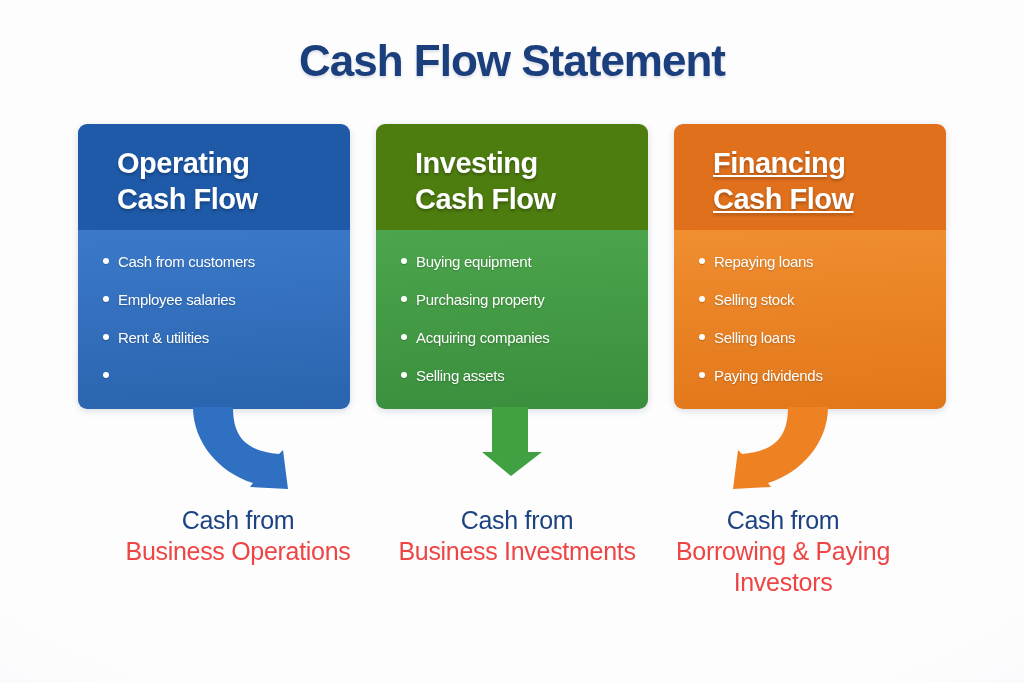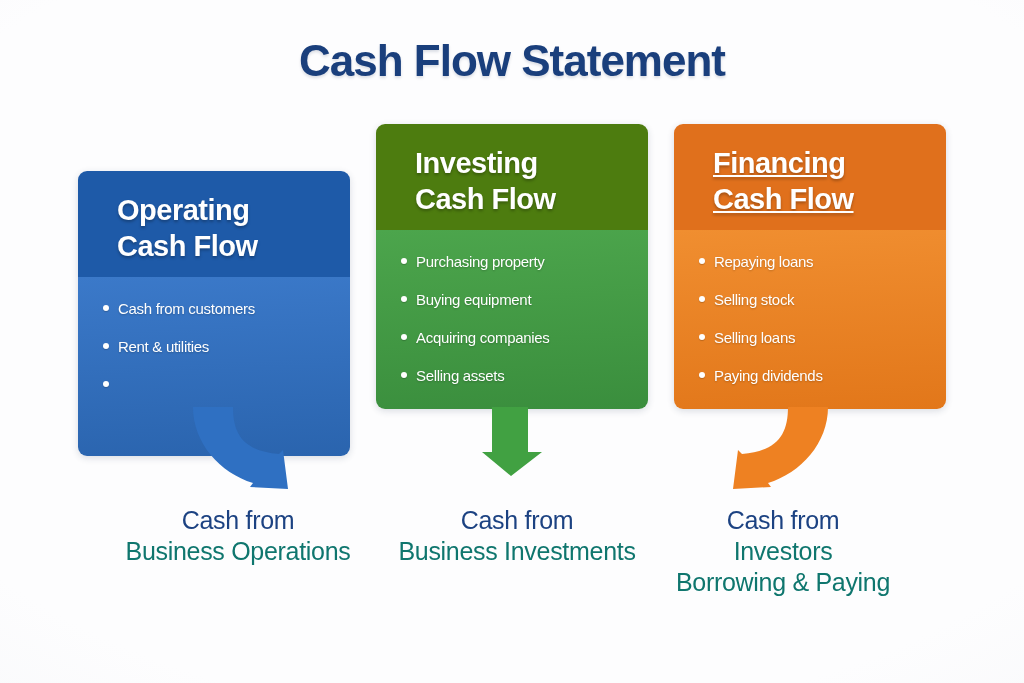--- a/index.html
+++ b/index.html
@@ -20,21 +20,21 @@
     text-shadow:0 2px 3px rgba(20,40,80,0.15);
   }
 
   
   .card {
     position:absolute; top:124px; width:272px; height:285px;
     border-radius:9px; overflow:hidden;
     box-shadow:0 2px 7px rgba(30,50,80,0.16);
     color:#fff;
   }
-  .pos-0 { left:78px;margin-top:47px; }
+  .pos-0 { left:78px; }
   .pos-1 { left:376px; }
   .pos-2 { left:674px; }
 
   .card-header {
     height:106px; padding:21px 16px 0 39px;
     font-size:29px; font-weight:700; line-height:36px;
     letter-spacing:-0.5px;
     text-shadow:0 2px 3px rgba(0,0,0,0.28);
   }
   .card-operating .card-header { background:#1e5aa8; }
@@ -70,21 +70,21 @@
     position:absolute; top:505px;
     transform:translateX(-50%);
     text-align:center;
     font-weight:400; font-size:25px; line-height:31px;
     letter-spacing:-0.3px; white-space:nowrap;
   }
   .cap-0 { left:238px; }
   .cap-1 { left:517px; }
   .cap-2 { left:783px; }
   .caption-primary   { color:#1c4282; }
-  .caption-secondary { color:#0f766e; }
+  .caption-secondary { color:#ef4444; }
 </style>
 </head>
 <body>
 
 <div class="stage">
 
   <h1 class="page-title">Cash Flow Statement</h1>
 
   <section class="card card-operating pos-0">
     <header class="card-header">
@@ -92,43 +92,47 @@
       <div>Cash Flow</div>
     </header>
     <div class="card-body">
       <ul class="bullet-list">
         <li class="bullet">
             <span class="dot"></span>
             <span>Cash from customers</span>
           </li>
         <li class="bullet">
             <span class="dot"></span>
+            <span>Employee salaries</span>
+          </li>
+        <li class="bullet">
+            <span class="dot"></span>
             <span>Rent &amp; utilities</span>
           </li>
         <li class="bullet">
             <span class="dot"></span>
           </li>
       </ul>
     </div>
   </section>
 
   <section class="card card-investing pos-1">
     <header class="card-header">
       <div>Investing</div>
       <div>Cash Flow</div>
     </header>
     <div class="card-body">
       <ul class="bullet-list">
         <li class="bullet">
             <span class="dot"></span>
-            <span>Purchasing property</span>
+            <span>Buying equipment</span>
           </li>
         <li class="bullet">
             <span class="dot"></span>
-            <span>Buying equipment</span>
+            <span>Purchasing property</span>
           </li>
         <li class="bullet">
             <span class="dot"></span>
             <span>Acquiring companies</span>
           </li>
         <li class="bullet">
             <span class="dot"></span>
             <span>Selling assets</span>
           </li>
       </ul>
@@ -179,17 +183,17 @@
     <div class="caption-secondary">Business Operations</div>
   </div>
 
   <div class="caption cap-1">
     <div class="caption-primary">Cash from</div>
     <div class="caption-secondary">Business Investments</div>
   </div>
 
   <div class="caption cap-2">
     <div class="caption-primary">Cash from</div>
+    <div class="caption-secondary">Borrowing &amp; Paying</div>
     <div class="caption-secondary">Investors</div>
-    <div class="caption-secondary">Borrowing &amp; Paying</div>
   </div>
 
 </div>
 
 </body></html>

